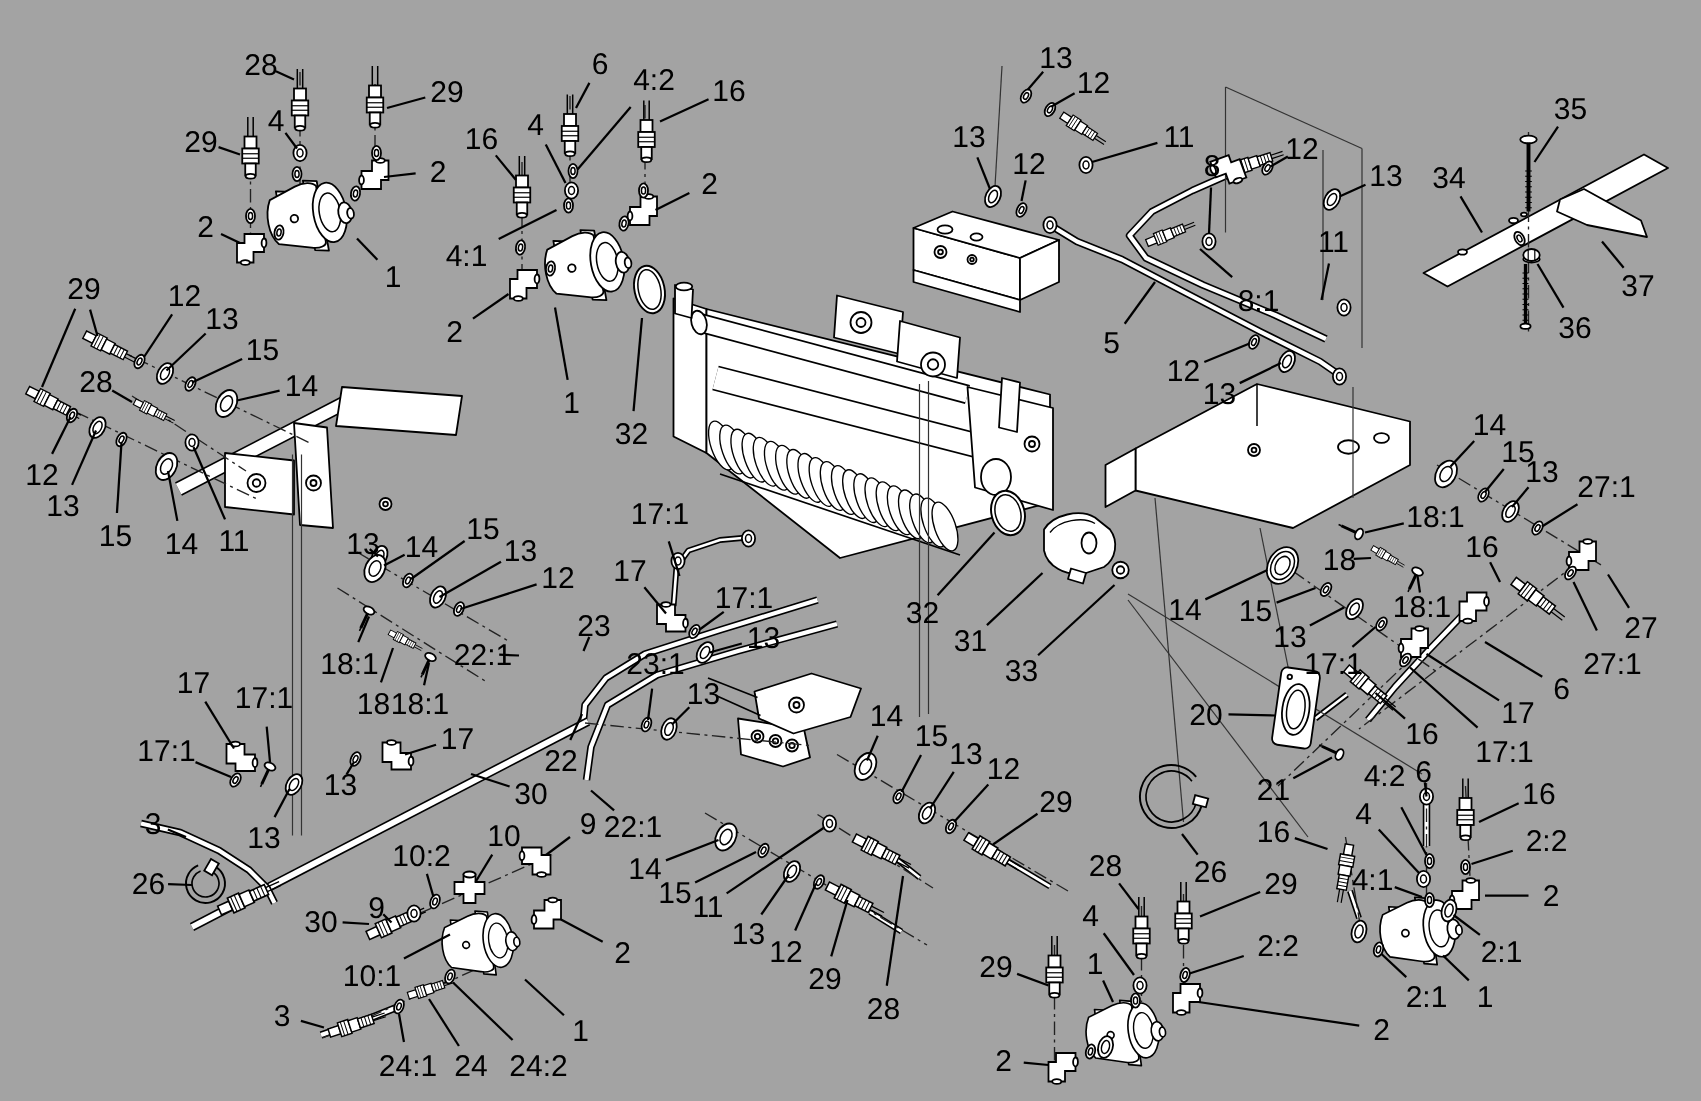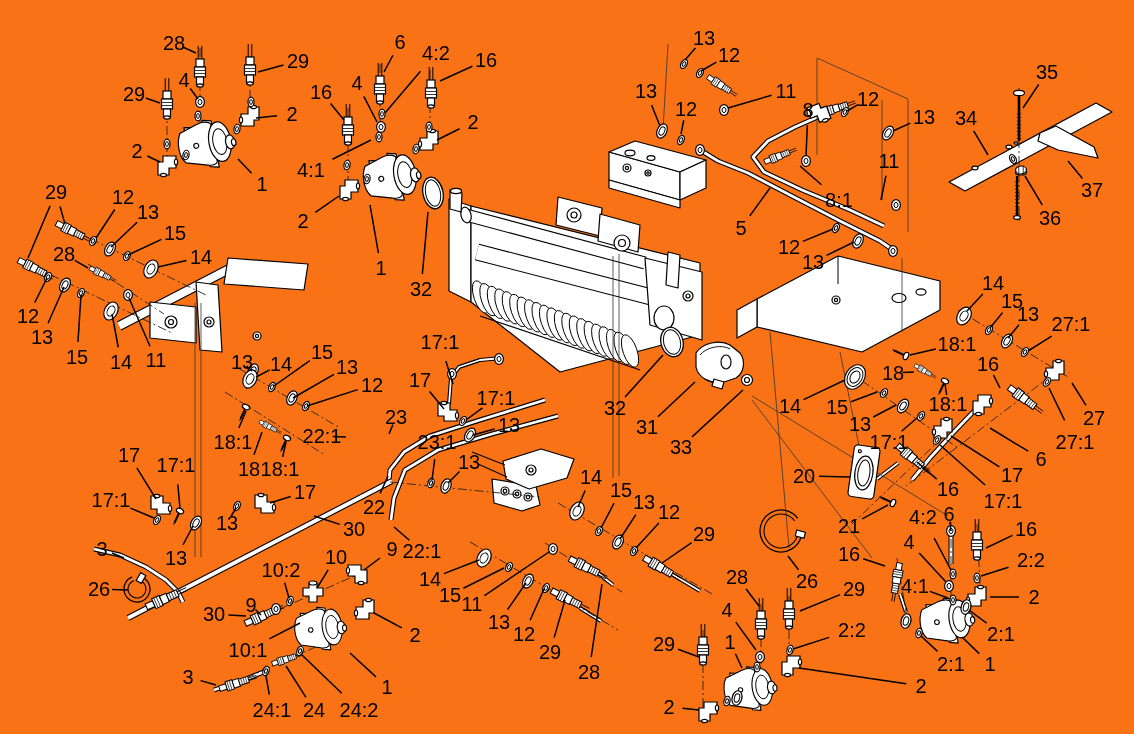--- a/index.html
+++ b/index.html
@@ -1,16 +1,16 @@
 <!DOCTYPE html>
 <html><head>
 <meta charset="utf-8">
 <style>
   html,body{margin:0;padding:0;background:#ffffff;}
-  #stage{position:relative;width:1134px;height:734px;background:#f97316;overflow:hidden;}
+  #stage{position:relative;width:1134px;height:734px;background:#a3a3a3;overflow:hidden;}
   svg{display:block;}
   text{font-family:"Liberation Sans","DejaVu Sans",sans-serif;fill:#000;}
 </style>
 </head>
 <body>
 
 <div id="stage">
   <svg id="art" width="1134" height="734" viewBox="0 0 1134 734" xmlns="http://www.w3.org/2000/svg">
       <g>
         <polygon points="449,199 471,206 471,302 449,291" fill="#fff" stroke="#000000" stroke-width="1.2" stroke-linejoin="round"></polygon>

